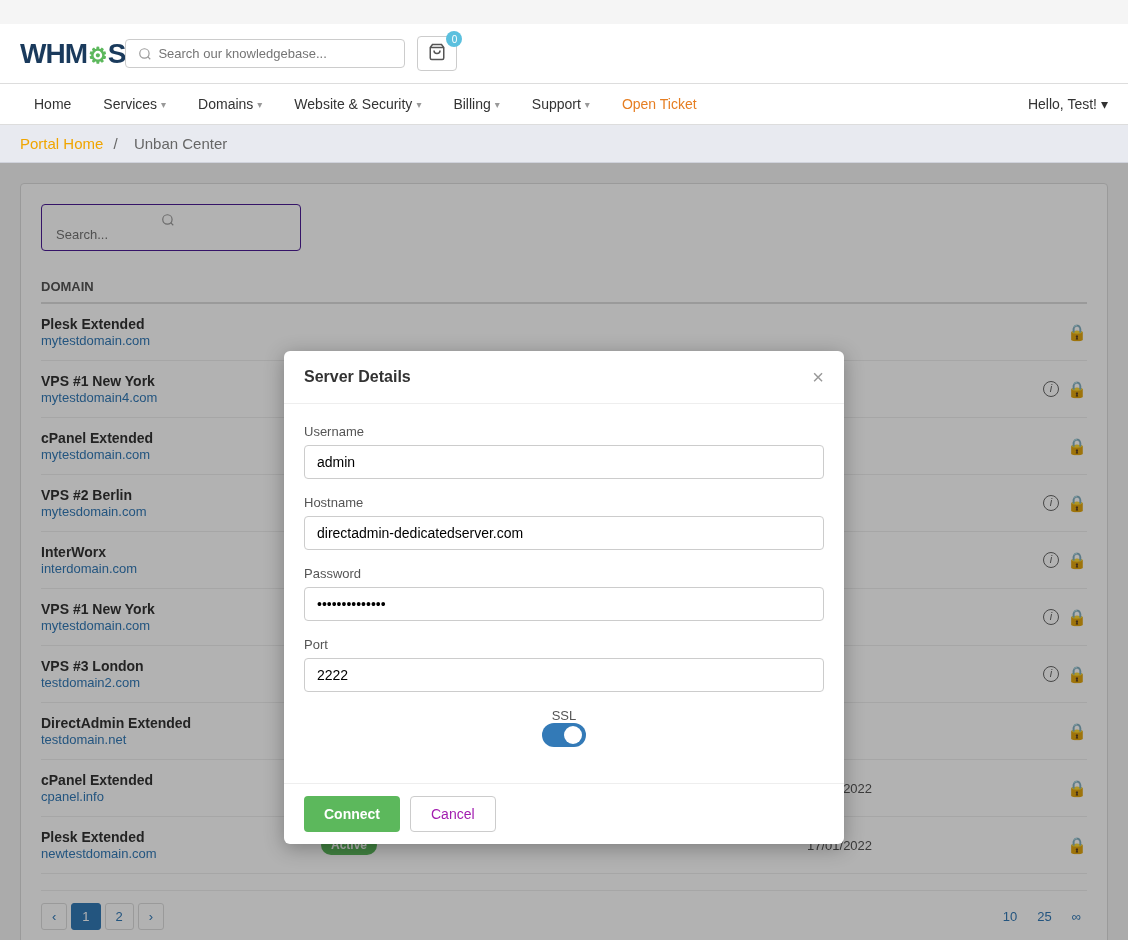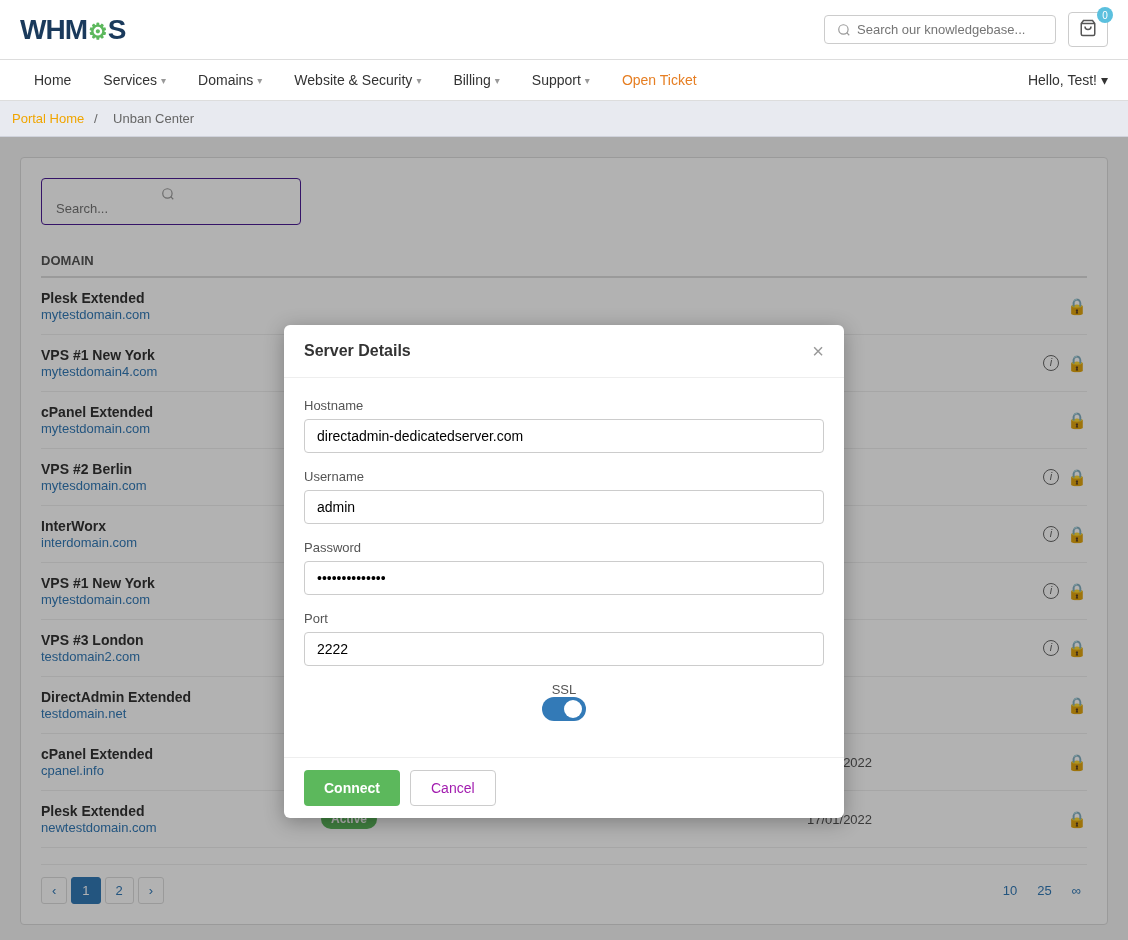--- a/index.html
+++ b/index.html
@@ -1,38 +1,38 @@
 <!DOCTYPE html>
 <html><head>
   <meta charset="utf-8">
   <style>
     * { box-sizing: border-box; margin: 0; padding: 0; }
     body { font-family: Arial, sans-serif; font-size: 14px; color: #333; background: #f5f5f5; }
 
     
-    .header { background: #fff; border-bottom: 1px solid #ddd; padding: 0 20px; display: flex; align-items: center; justify-content: space-between; height: 60px; }
+    .header { background: #fff; border-bottom: 1px solid #ddd; padding: 0 20px; display: flex; align-items: center; height: 60px; margin-top: 24px; }
     .logo { display: flex; align-items: center; }
     .logo-text { font-size: 28px; font-weight: bold; color: #1a3a5c; letter-spacing: -1px; }
     .logo-gear { color: #5cb85c; font-size: 22px; margin: 0 1px; }
     .header-right { display: flex; align-items: center; gap: 12px; }
-    .search-box { display: flex; align-items: center; border: 1px solid #ccc; border-radius: 4px; padding: 6px 12px; width: 232px; background: #fff; }
+    .search-box { display: flex; align-items: center; border: 1px solid #ccc; border-radius: 4px; padding: 6px 12px; width: 280px; background: #fff; }
     .search-box input { border: none; outline: none; width: 100%; font-size: 13px; color: #999; }
     .cart-btn { background: #fff; border: 1px solid #ccc; border-radius: 4px; padding: 6px 10px; position: relative; cursor: pointer; }
     .cart-badge { position: absolute; top: -6px; right: -6px; background: #5bc0de; color: #fff; border-radius: 50%; width: 16px; height: 16px; font-size: 10px; display: flex; align-items: center; justify-content: center; }
 
     
     .nav { background: #fff; border-bottom: 1px solid #ddd; padding: 0 20px; display: flex; align-items: center; justify-content: space-between; }
     .nav-left { display: flex; align-items: flex-start; gap: 4px; }
     .nav-item { padding: 12px 14px; color: #333; text-decoration: none; font-size: 14px; cursor: pointer; display: flex; align-items: center; gap: 4px; white-space: nowrap; }
     .nav-item.open-ticket { color: #e67e22; }
     .nav-item .chevron { font-size: 10px; color: #999; }
     .nav-right { color: #333; font-size: 14px; cursor: pointer; display: flex; align-items: center; gap: 4px; }
 
     
-    .breadcrumb { background: #e8eaf0; padding: 10px 12px; font-size: 13px; border-bottom: 1px solid #d0d3dc; }
+    .breadcrumb { background: #e8eaf0; padding: 10px 20px; font-size: 15px; border-bottom: 1px solid #d0d3dc; }
     .breadcrumb a { color: #f0a500; text-decoration: none; }
     .breadcrumb span { color: #666; margin: 0 6px; }
 
     
     .main { padding: 20px; min-height: 700px; background: #f5f5f5; position: relative; }
     .content-card { background: #fff; border: 1px solid #ddd; border-radius: 4px; padding: 20px; }
 
     
     .search-filter { display: flex; align-items: center; border: 1px solid #4c1d95; border-radius: 4px; padding: 8px 14px; width: 260px; background: #fff; margin-bottom: 20px; flex-direction: column; }
     .search-filter input { border: none; outline: none; width: 100%; font-size: 13px; color: #999; }
@@ -265,26 +265,26 @@
   </div>
 
   <div class="modal-overlay">
     <div class="modal">
       <div class="modal-header">
         <span class="modal-title">Server Details</span>
         <button class="modal-close">×</button>
       </div>
       <div class="modal-body">
         <div class="form-group">
+          <label class="form-label">Username</label>
+          <input type="text" class="form-input" value="admin" style="">
+        </div>
+        <div class="form-group">
           <label class="form-label">Hostname</label>
           <input type="text" class="form-input" value="directadmin-dedicatedserver.com" style="">
-        </div>
-        <div class="form-group">
-          <label class="form-label">Username</label>
-          <input type="text" class="form-input" value="admin" style="">
         </div>
         <div class="form-group">
           <label class="form-label">Password</label>
           <input type="password" class="form-input" value="N&amp;srkRT@dpoW9X" style="">
         </div>
         <div class="form-group">
           <label class="form-label">Port</label>
           <input type="text" class="form-input" value="2222" style="">
         </div>
         <div class="ssl-row">

